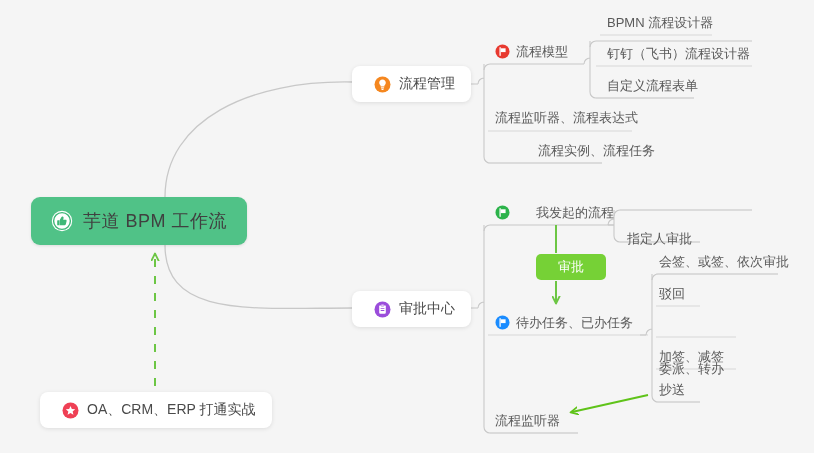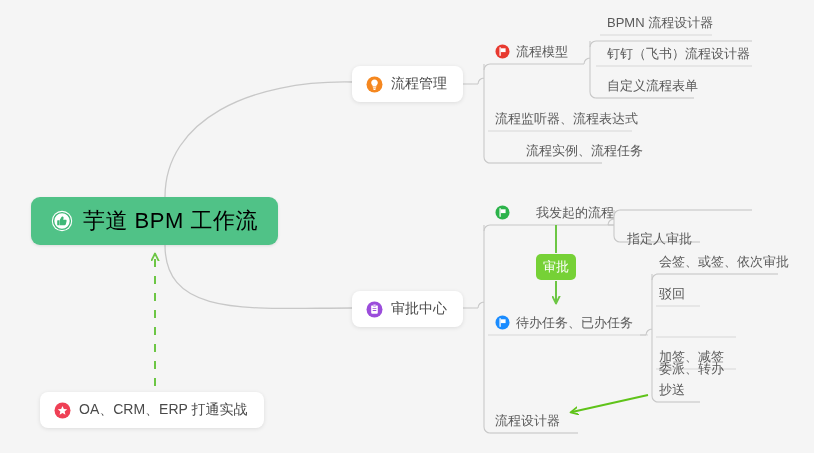--- a/index.html
+++ b/index.html
@@ -37,30 +37,30 @@
   
   .root-node {
     background: #50c287;
     border-radius: 9px;
     padding: 0 20px;
     height: 48px;
     box-shadow: 0 1px 3px rgba(0,0,0,0.10);
     gap: 10px;
   }
   .root-label {
-    color: #000000;
-    font-size: 22px;
+    color: #404040;
+    font-size: 18px;
     letter-spacing: 0.5px;
   }
 
   
   .card-node {
     background: #ffffff;
     border-radius: 8px;
-    padding: 0 16px 0 14px;
+    padding: 0 16px 0 22px;
     height: 36px;
     box-shadow: 0 1px 4px rgba(0,0,0,0.10);
     gap: 8px;
   }
   .card-label {
     color: #4a4a4a;
     font-size: 14px;
   }
 
   
@@ -71,21 +71,21 @@
     font-size: 13px;
     gap: 6px;
   }
   .leaf-label { line-height: 1; }
 
   
   .chip-node {
     background: #76d136;
     border-radius: 5px;
     height: 26px;
-    padding: 0 7px;
+    padding: 0 22px;
     justify-content: center;
   }
   .chip-label {
     color: #ffffff;
     font-size: 13px;
   }
 
   
   .icon {
     display: inline-flex;
@@ -98,22 +98,22 @@
   
   #root-node      { left: 31px;  top: 197px; }
   #node-oa        { left: 40px;  top: 392px; }
   #node-liucheng-guanli { left: 352px; top: 66px; }
   #node-shenpi-zhongxin { left: 352px; top: 291px; }
 
   #node-liucheng-moxing { left: 486px; top: 38px; }
   #node-leaf-bpmn       { left: 598px; top: 9px;  }
   #node-leaf-dingding   { left: 598px; top: 40px; }
   #node-leaf-biaodan    { left: 598px; top: 72px; }
-  #node-leaf-jiantingqi { left: 486px; top: 105px; }
-  #node-leaf-shili      { left: 494px; top: 137px; padding-left: 32px; }
+  #node-leaf-jiantingqi { left: 486px; top: 105px; font-family: Liberation Mono, monospace; }
+  #node-leaf-shili      { left: 506px; top: 137px; padding-left: 32px; }
 
   #node-wofaqi          { left: 486px; top: 199px; gap: 26px; }
   #node-leaf-faqi       { left: 618px; top: 184px; }
   #node-leaf-zhiding    { left: 618px; top: 225px; }
   #node-chip-shenpi     { left: 536px; top: 254px; }
   #node-daiban          { left: 486px; top: 309px; }
   #node-leaf-huiqian    { left: 650px; top: 248px; }
   #node-leaf-bohui      { left: 650px; top: 280px; }
   #node-leaf-weipai     { left: 650px; top: 311px; margin-top: 44px; }
   #node-leaf-jiaqian    { left: 650px; top: 343px; }
@@ -300,16 +300,16 @@
     <span class="leaf-label">委派、转办</span>
   </div>
   <div class="node leaf-node" id="node-leaf-jiaqian">
     <span class="leaf-label">加签、减签</span>
   </div>
   <div class="node leaf-node" id="node-leaf-chaosong">
     <span class="leaf-label">抄送</span>
   </div>
 
   <div class="node leaf-node" id="node-leaf-chaosongwo">
-    <span class="leaf-label">流程设计器</span>
+    <span class="leaf-label">流程监听器</span>
   </div>
 
 </div>
 
 </body></html>

